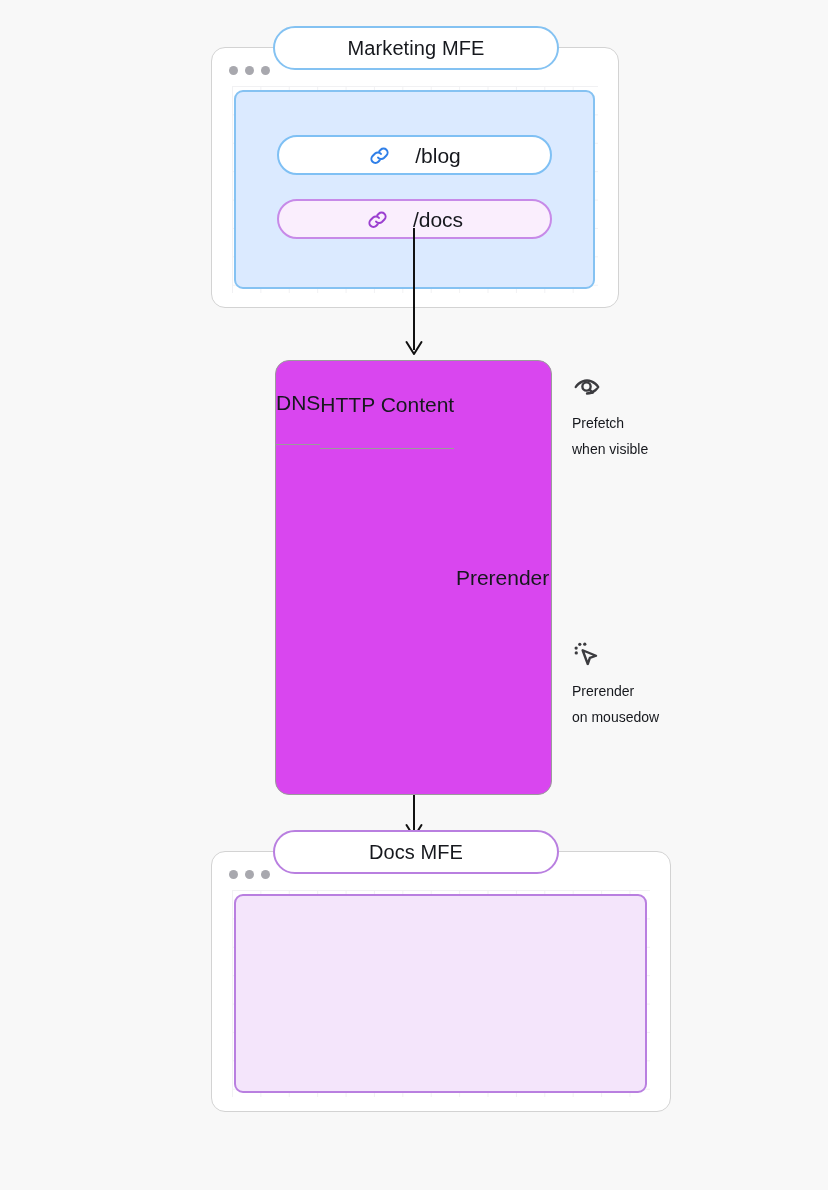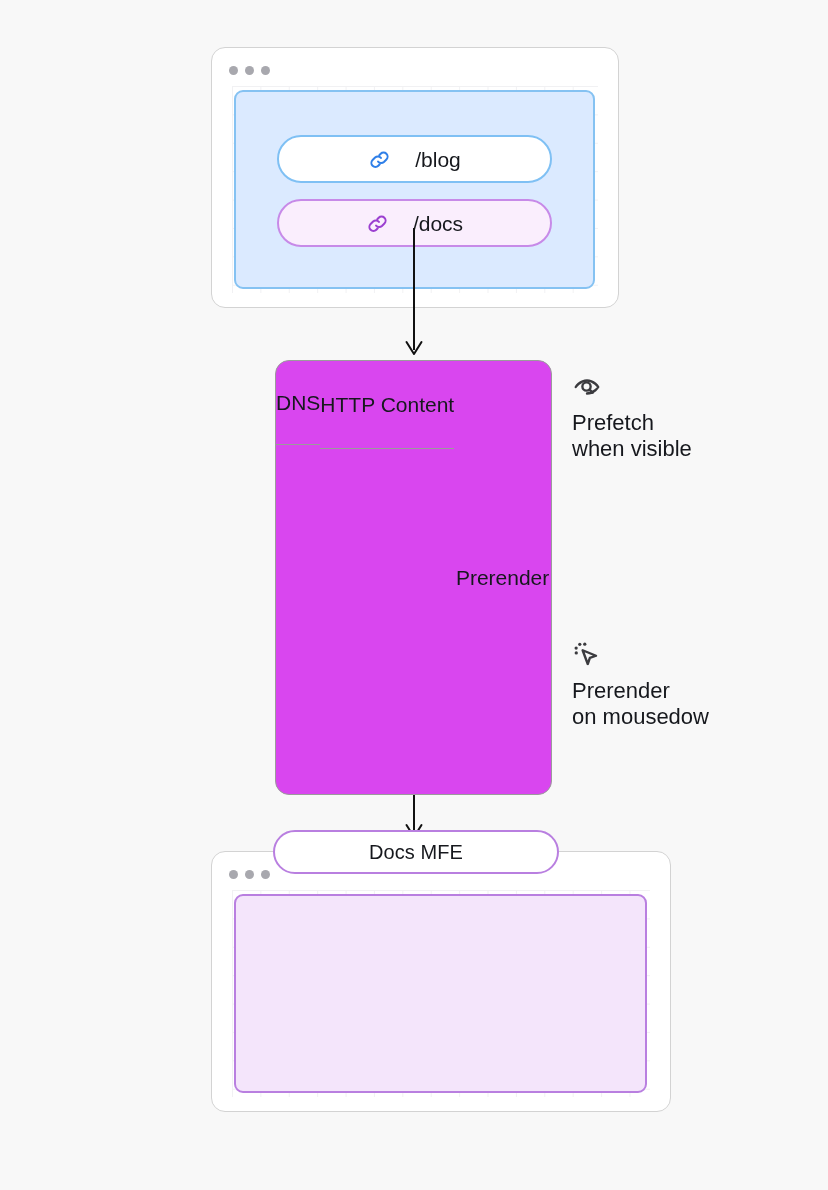--- a/index.html
+++ b/index.html
@@ -84,21 +84,21 @@
     bottom: 4px;
     border-radius: 9px;
   }
   .panel.blue   { background: #dbeaff; border: 2.2px solid #85c2f2; }
   .panel.purple { background: #f4e5fb; border: 2.2px solid #b97fe0; }
 
   
   .route-pill {
     position: absolute;
     box-sizing: border-box;
-    height: 48px;
+    height: 40px;
     left: 41px;
     right: 41px;
     border-radius: 999px;
     display: flex;
     align-items: center;
     justify-content: center;
     gap: 24px;
     font-size: 21px;
     color: #16181d;
   }
@@ -134,21 +134,21 @@
     position: absolute;
     width: 230px;
   }
   .annotation .anno-icon {
     display: block;
     width: 30px;
     height: 30px;
     margin-bottom: 8px;
   }
   .annotation .anno-text {
-    font-size: 22px;
+    font-size: 14px;
     line-height: 26px;
     color: #16181d;
     white-space: pre;
   }
   .annotation.clipped .anno-text { width: 258px; overflow: hidden; }
 
   
   .connector { position: absolute; overflow: visible; }
 </style>
 </head>
@@ -181,20 +181,23 @@
             <path d="M10.5 14.2a4.2 4.2 0 0 0 6.1.35l2.6-2.6a4.2 4.2 0 0 0-5.95-5.95l-1.5 1.5"></path>
             <path d="M13.5 10.3a4.2 4.2 0 0 0-6.1-.35l-2.6 2.6a4.2 4.2 0 0 0 5.95 5.95l1.5-1.5"></path>
           </svg>
         </span>
         <span class="route-label">/docs</span>
       </div>
 
     </div>
   </div>
 
+  <div class="title-pill blue">
+    <span>Marketing MFE</span>
+  </div>
 </div>
 
 <svg class="connector" style="left:399px; top:228px;" width="30" height="132" viewBox="0 0 30 132">
   <line x1="15" y1="0" x2="15" y2="122" stroke="#111111" stroke-width="2"></line>
   <path d="M7.5 114 L15 126 L22.5 114" fill="none" stroke="#111111" stroke-width="2" stroke-linecap="round" stroke-linejoin="round"></path>
 </svg>
 
 <div class="stack" style="left:275px; top:360px; width:277px; height:435px;">
   <div class="stack-row" style="height:84px;">
     <span>DNS</span>

